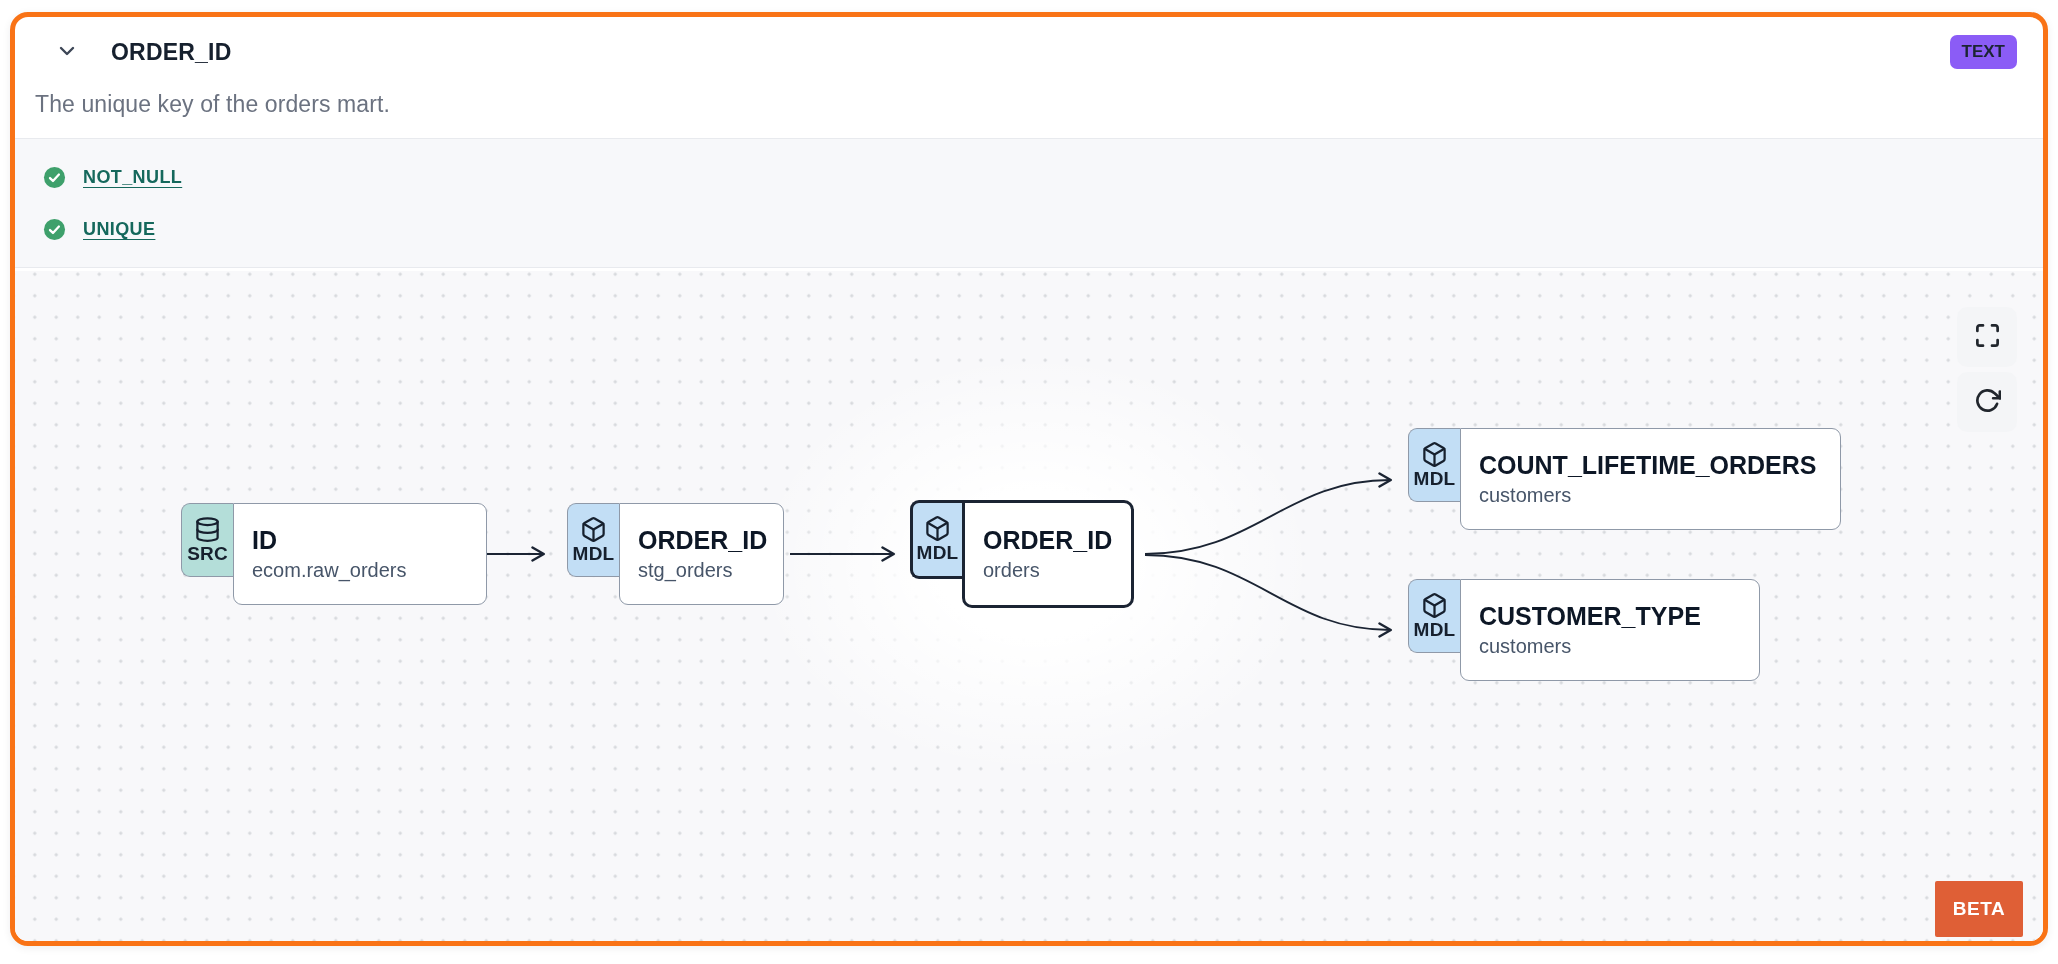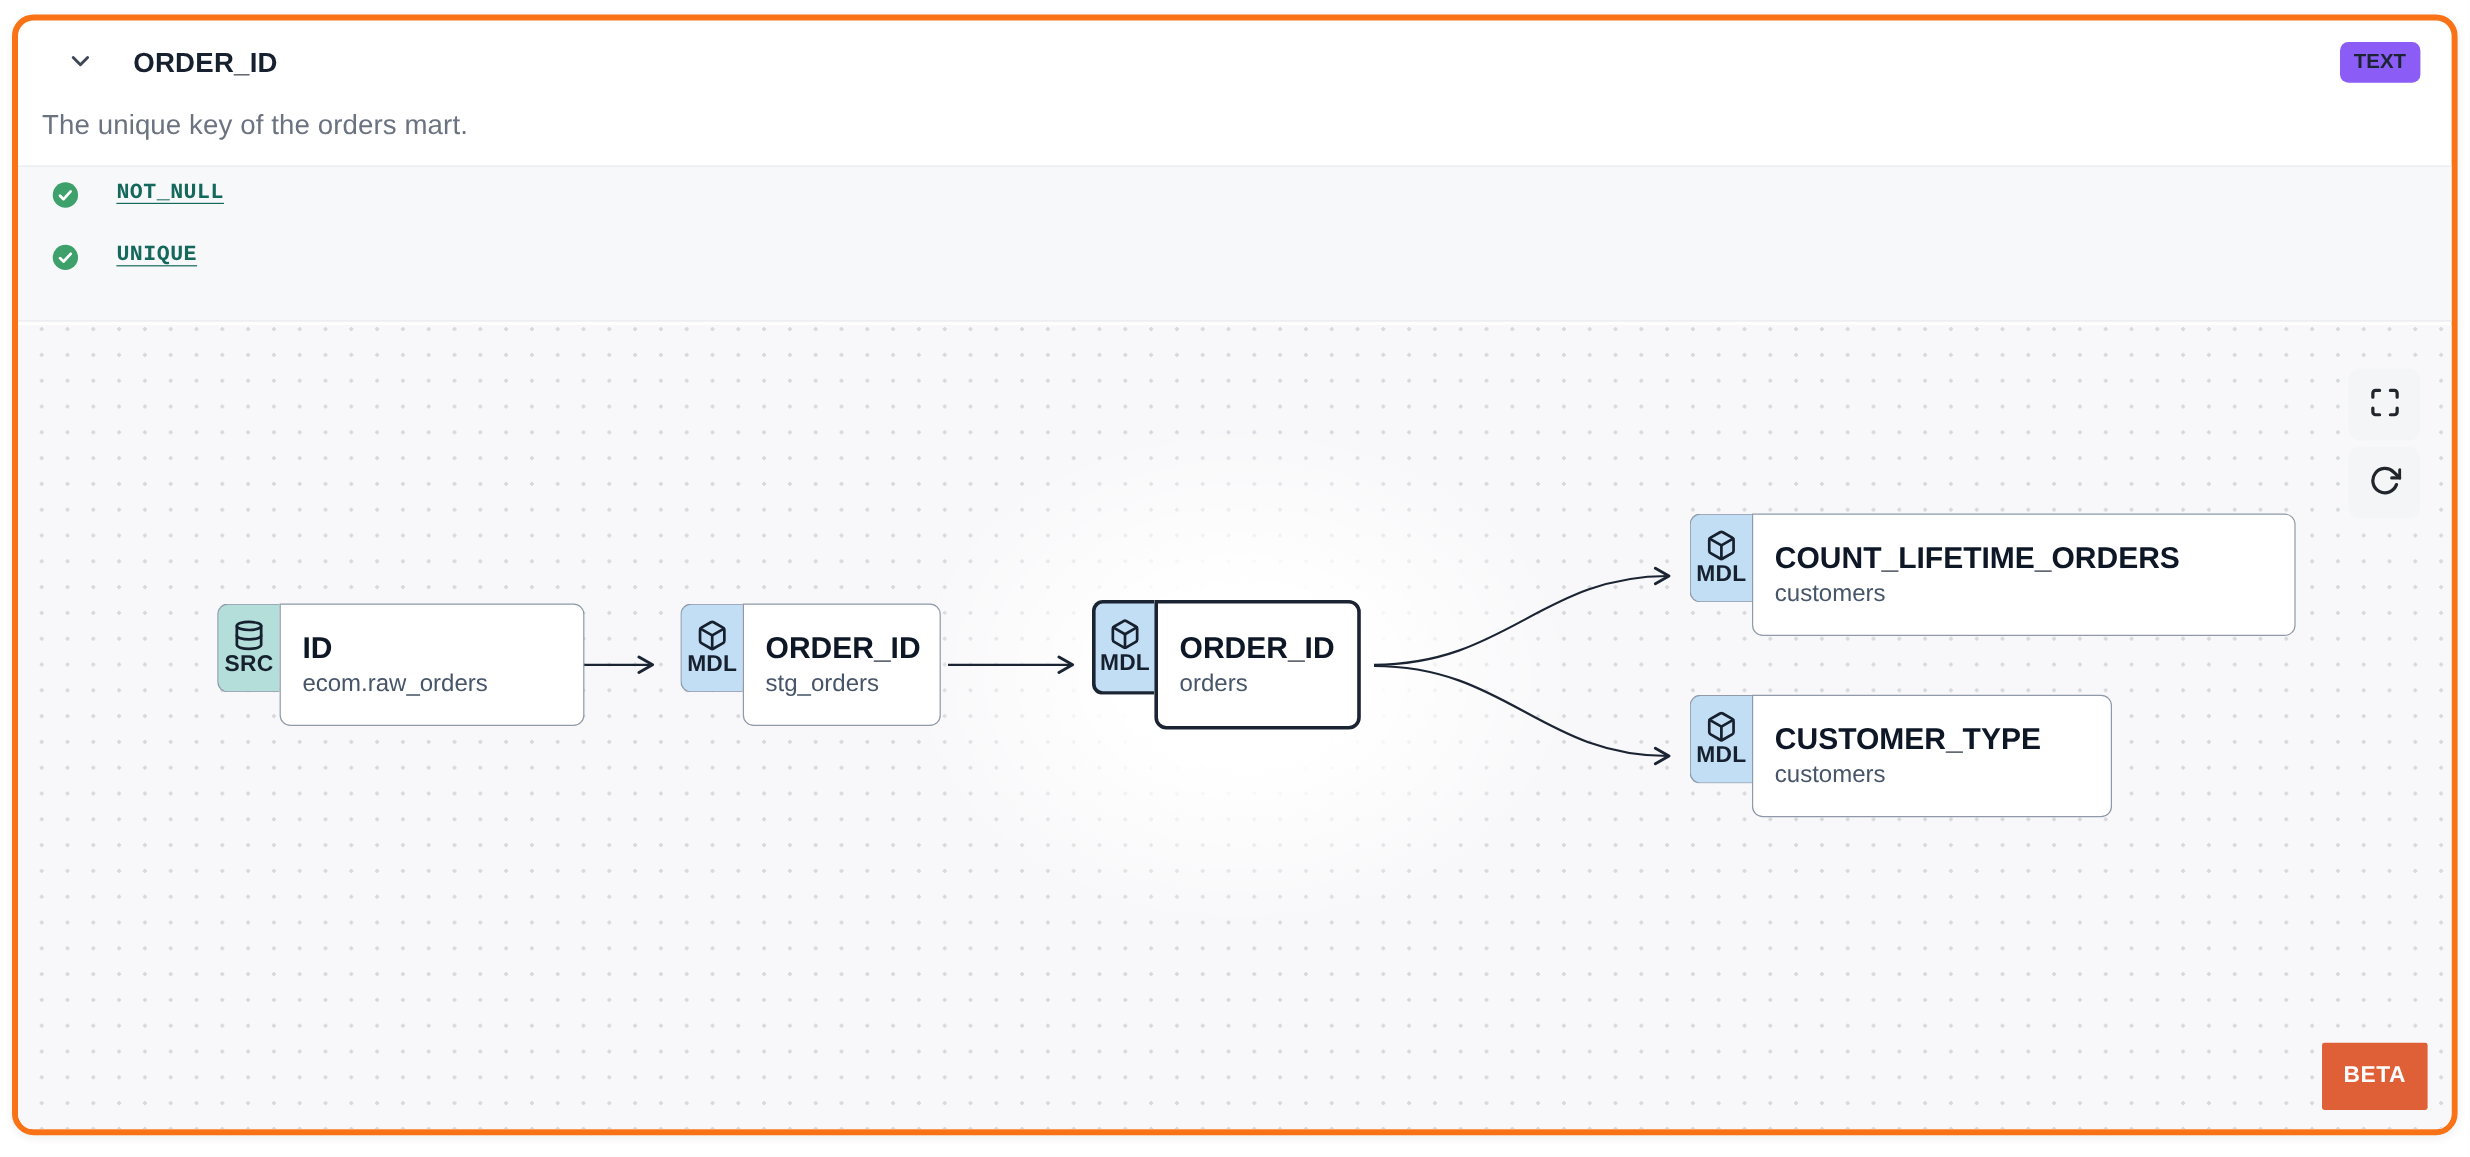--- a/index.html
+++ b/index.html
@@ -46,22 +46,22 @@
   }
 
   
   .tests-section {
     background: #f7f8fa;
     border-top: 1px solid #e8eaee;
     border-bottom: 1px solid #e8eaee;
     padding: 12px 0;
   }
   .test-row {
-    display: flex; gap: 31px;
-    height: 52px; padding-left: 28px; font-family: Liberation Mono, monospace;
+    display: flex; align-items: center; gap: 17px;
+    height: 52px; padding-left: 28px;
   }
   .check-icon { width: 23px; height: 23px; display: inline-flex; }
   .check-icon svg { width: 23px; height: 23px; }
   .test-link {
     color: #15685c; font-size: 18px; font-weight: 600;
     text-decoration: underline; text-underline-offset: 4px;
     letter-spacing: .4px; cursor: pointer;
   }
 
   
@@ -108,38 +108,38 @@
   .node.selected .node-card { border: 3px solid #1b2433; height: 108px; border-radius: 0 10px 10px 10px; }
 
   
   .node-src    { left: 166px;  top: 232px; }
   .node-src    .node-card { width: 254px; }
   .node-stg    { left: 552px;  top: 232px; }
   .node-stg    .node-card { width: 165px; }
   .node-orders { left: 895px;  top: 229px; }
   .node-orders .node-card { width: 172px; }
   .node-count  { left: 1393px; top: 157px; }
-  .node-count  .node-card { width: 453px; }
+  .node-count  .node-card { width: 381px; }
   .node-ctype  { left: 1393px; top: 308px; }
   .node-ctype  .node-card { width: 300px; }
 
   
   .canvas-controls {
     position: absolute; top: 36px; right: 26px;
     display: flex; flex-direction: column; gap: 5px; z-index: 4;
   }
   .ctrl-btn {
     width: 60px; height: 60px; border: none; border-radius: 10px;
     background: #f4f5f7; color: #21262d; cursor: pointer;
     display: flex; align-items: center; justify-content: center; padding: 0;
   }
   .ctrl-btn svg { width: 27px; height: 27px; }
 
   .beta-badge {
-    position: absolute; right: 20px; bottom: 16px; z-index: 4;
+    position: absolute; right: 20px; bottom: 4px; z-index: 4;
     width: 88px; height: 56px; border-radius: 2px;
     background: #df5f36; color: #ffffff;
     font-size: 19px; font-weight: 700; letter-spacing: .5px;
     display: flex; align-items: center; justify-content: center;
   }
 </style>
 </head>
 <body>
 
 <div class="card">

